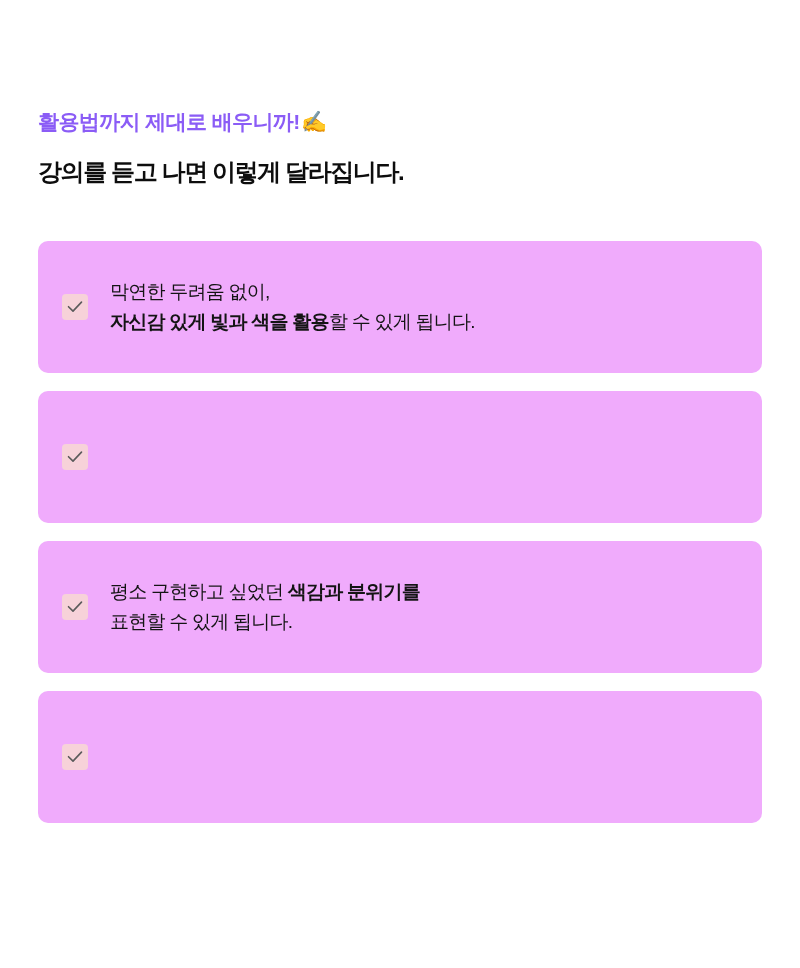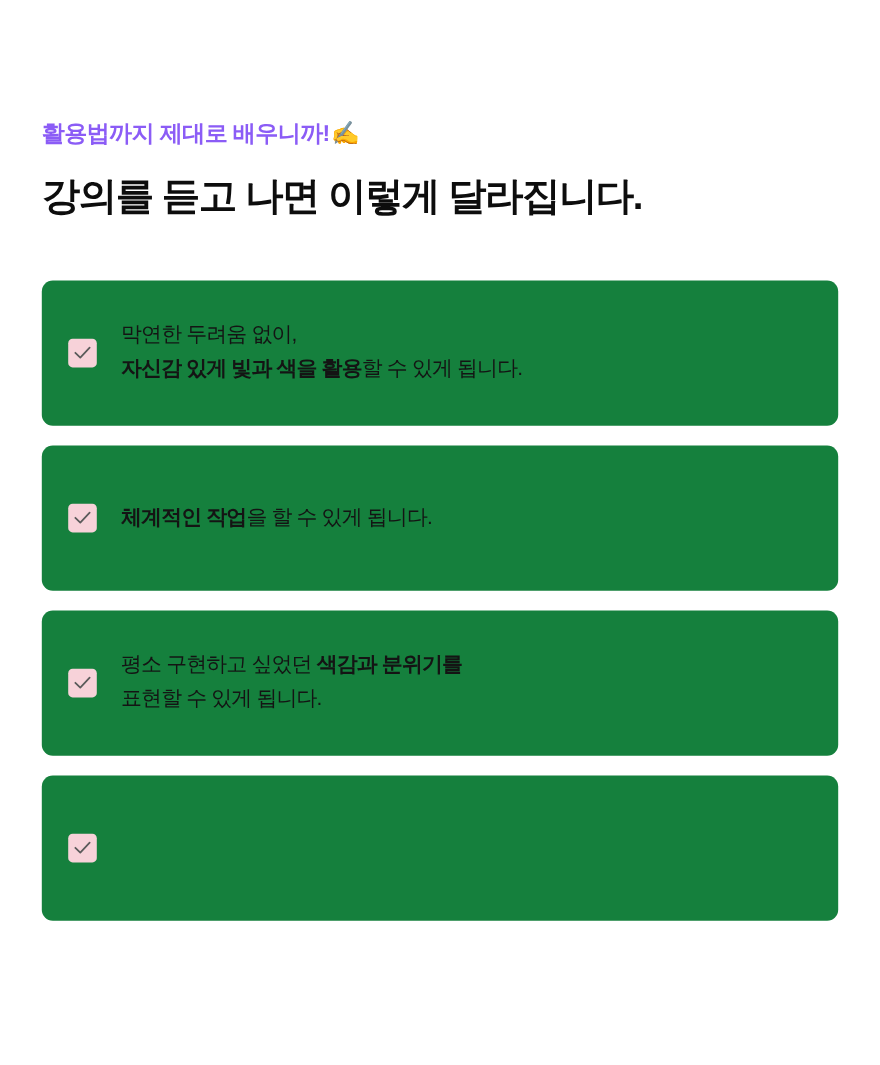--- a/index.html
+++ b/index.html
@@ -28,34 +28,34 @@
     letter-spacing: -0.6px;
     color: #8b5cf6;
     line-height: 1.3;
   }
   .eyebrow .pen {
     font-size: 21px;
     margin-left: 2px;
   }
   .headline {
     margin-top: 22px;
-    font-size: 35px;
+    font-size: 24px;
     font-weight: 800;
     letter-spacing: -1.4px;
     color: #0d0d0d;
     line-height: 1.25;
   }
   .cards {
     margin-top: 54px;
     display: flex;
     flex-direction: column;
     gap: 18px;
   }
   .card {
-    background: #15803d;
+    background: #f0abfc;
     border-radius: 10px;
     display: flex;
     align-items: center;
     padding: 24px 26px 24px 24px;
     box-sizing: border-box;
     min-height: 132px;
   }
   .check {
     flex: 0 0 auto;
     width: 26px;
@@ -108,21 +108,20 @@
           <span class="line"><span class="b">자신감 있게 빛과 색을 활용</span><span>할 수 있게 됩니다.</span></span>
         </div>
       </div>
       <div class="card">
         <span class="check">
           <svg width="16" height="13" viewBox="0 0 16 13">
             <path d="M1.5 6.2 L6 10.6 L14.5 1.6" fill="none" stroke="#5b5b5b" stroke-width="1.6" stroke-linecap="round" stroke-linejoin="round"></path>
           </svg>
         </span>
         <div class="card-text">
-          <span class="line"><span class="b">체계적인 작업</span><span>을 할 수 있게 됩니다.</span></span>
         </div>
       </div>
       <div class="card">
         <span class="check">
           <svg width="16" height="13" viewBox="0 0 16 13">
             <path d="M1.5 6.2 L6 10.6 L14.5 1.6" fill="none" stroke="#5b5b5b" stroke-width="1.6" stroke-linecap="round" stroke-linejoin="round"></path>
           </svg>
         </span>
         <div class="card-text">
           <span class="line"><span>평소 구현하고 싶었던 </span><span class="b">색감과 분위기를</span></span>

